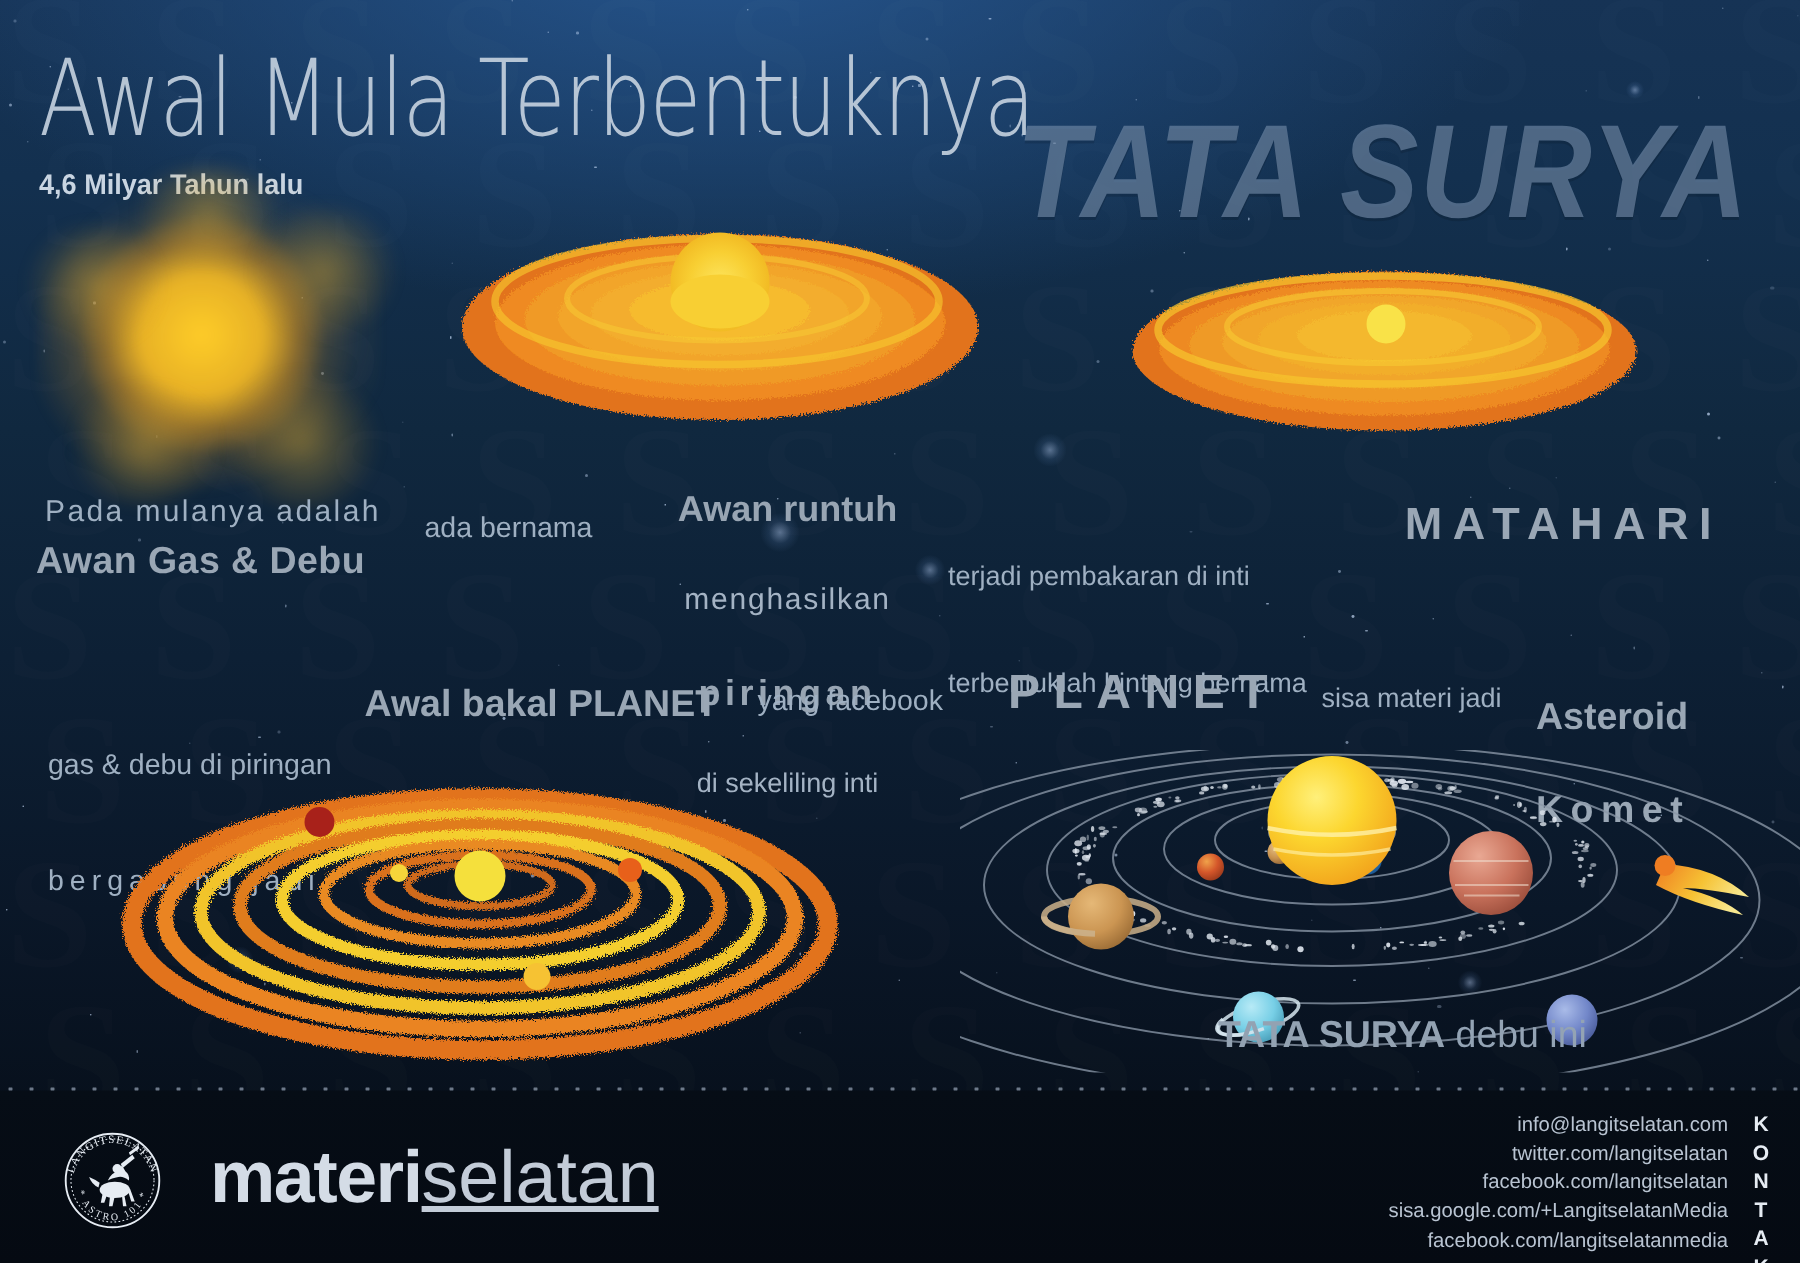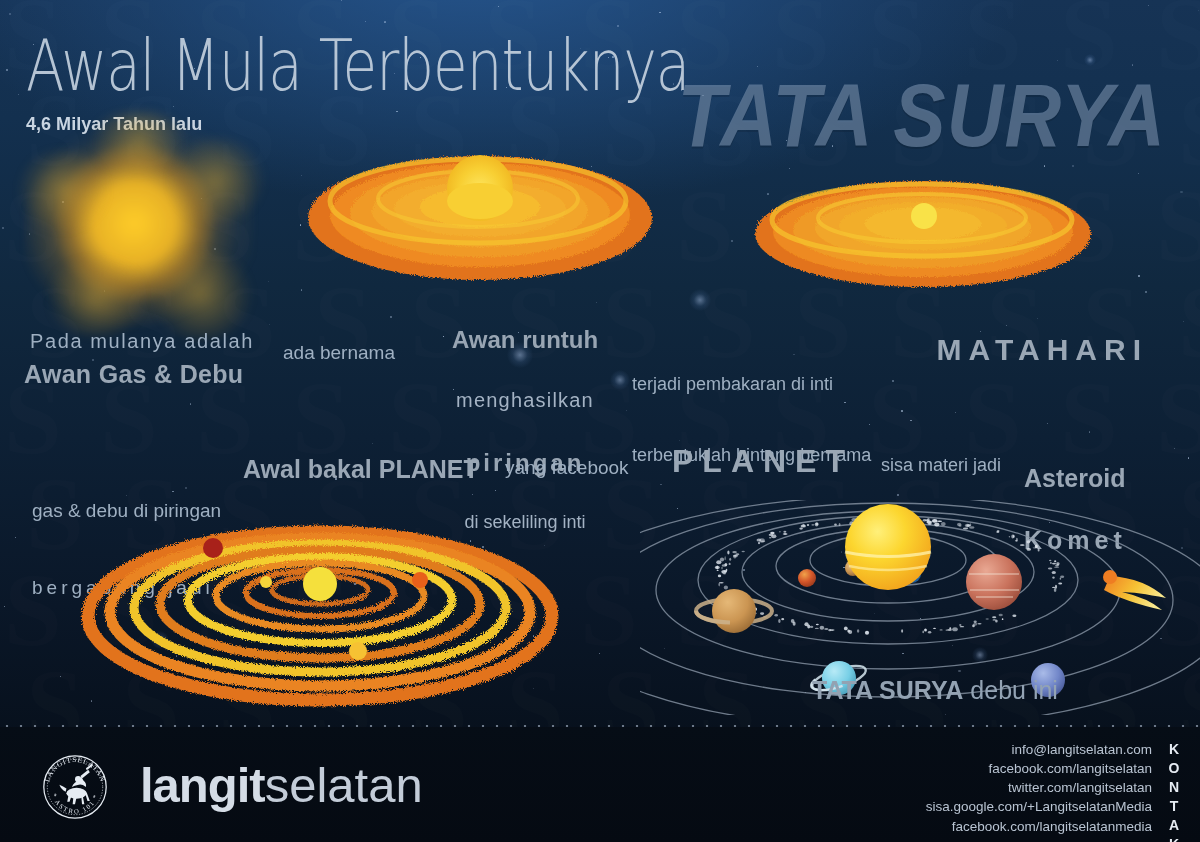--- a/index.html
+++ b/index.html
@@ -121,21 +121,21 @@
 
   
   #divider { position:absolute; left:0; top:725px; width:100%; height:2px;
     background-image:radial-gradient(circle, rgba(190,205,225,.55) 1.2px, rgba(0,0,0,0) 1.6px);
     background-size:14px 2px; background-repeat:repeat-x; }
   #footer { position:absolute; left:0; top:727px; width:100%; height:115px;
     background:linear-gradient(180deg,#060d16 0%, #050a12 100%); }
   #logo-emblem { position:absolute; left:36px; top:748px; width:78px; height:78px; }
   #brand { position:absolute; left:140px; top:757px; font-size:49px; color:#cfd8e2; }
   #brand .b1 { font-weight:bold; color:#d4dce6; letter-spacing:-1px; }
-  #brand .b2 { font-weight:300; color:#c3ccd8; letter-spacing:0px; }
+  #brand .b2 { font-weight:300; color:#c3ccd8; letter-spacing:0px;text-decoration:underline; }
   #contact { position:absolute; right:48px; top:740px; text-align:right;
     font-size:13.5px; font-weight:300; color:#b9c4d2; line-height:1.42; }
   #kontak { position:absolute; right:18px; top:740px;
     font-size:14px; font-weight:bold; color:#e6ecf3; letter-spacing:0; line-height:1.36;
     text-align:center; width:16px; }
 </style>
 </head>
 <body>
 
 <div id="poster">
@@ -830,26 +830,26 @@
       <ellipse cx="52" cy="58" rx="13" ry="7"></ellipse>
       <path d="M42 59 l-2 10 h3 l3 -9z M48 62 l-1 10 h3 l2 -9z M58 62 l1 10 h3 l-2 -10z M63 58 l3 10 h3 l-4 -11z"></path>
       <path d="M46 50 q3 -7 9 -8 l3 -5 l3 5 q4 3 3 8 q-5 -4 -9 -3 q-6 1 -9 3z"></path>
       <circle cx="54" cy="40" r="4"></circle>
       <path d="M57 36 l10 -8 l2 3 l-10 8z"></path>
       <path d="M64 26 l8 -6 l1 2.5 l-8 6z"></path>
       <path d="M38 56 q-6 -3 -8 -9 q5 2 9 5z"></path>
     </g>
   </svg>
 
-  <div id="brand"><span class="b1">langit</span><span class="b2">selatan</span></div>
+  <div id="brand"><span class="b1">materi</span><span class="b2">selatan</span></div>
 
   <div id="contact">
       <div>info@langitselatan.com</div>
+      <div>twitter.com/langitselatan</div>
       <div>facebook.com/langitselatan</div>
-      <div>twitter.com/langitselatan</div>
       <div>sisa.google.com/+LangitselatanMedia</div>
       <div>facebook.com/langitselatanmedia</div>
     </div>
   <div id="kontak">
       <div>K</div>
       <div>O</div>
       <div>N</div>
       <div>T</div>
       <div>A</div>
       <div>K</div>

